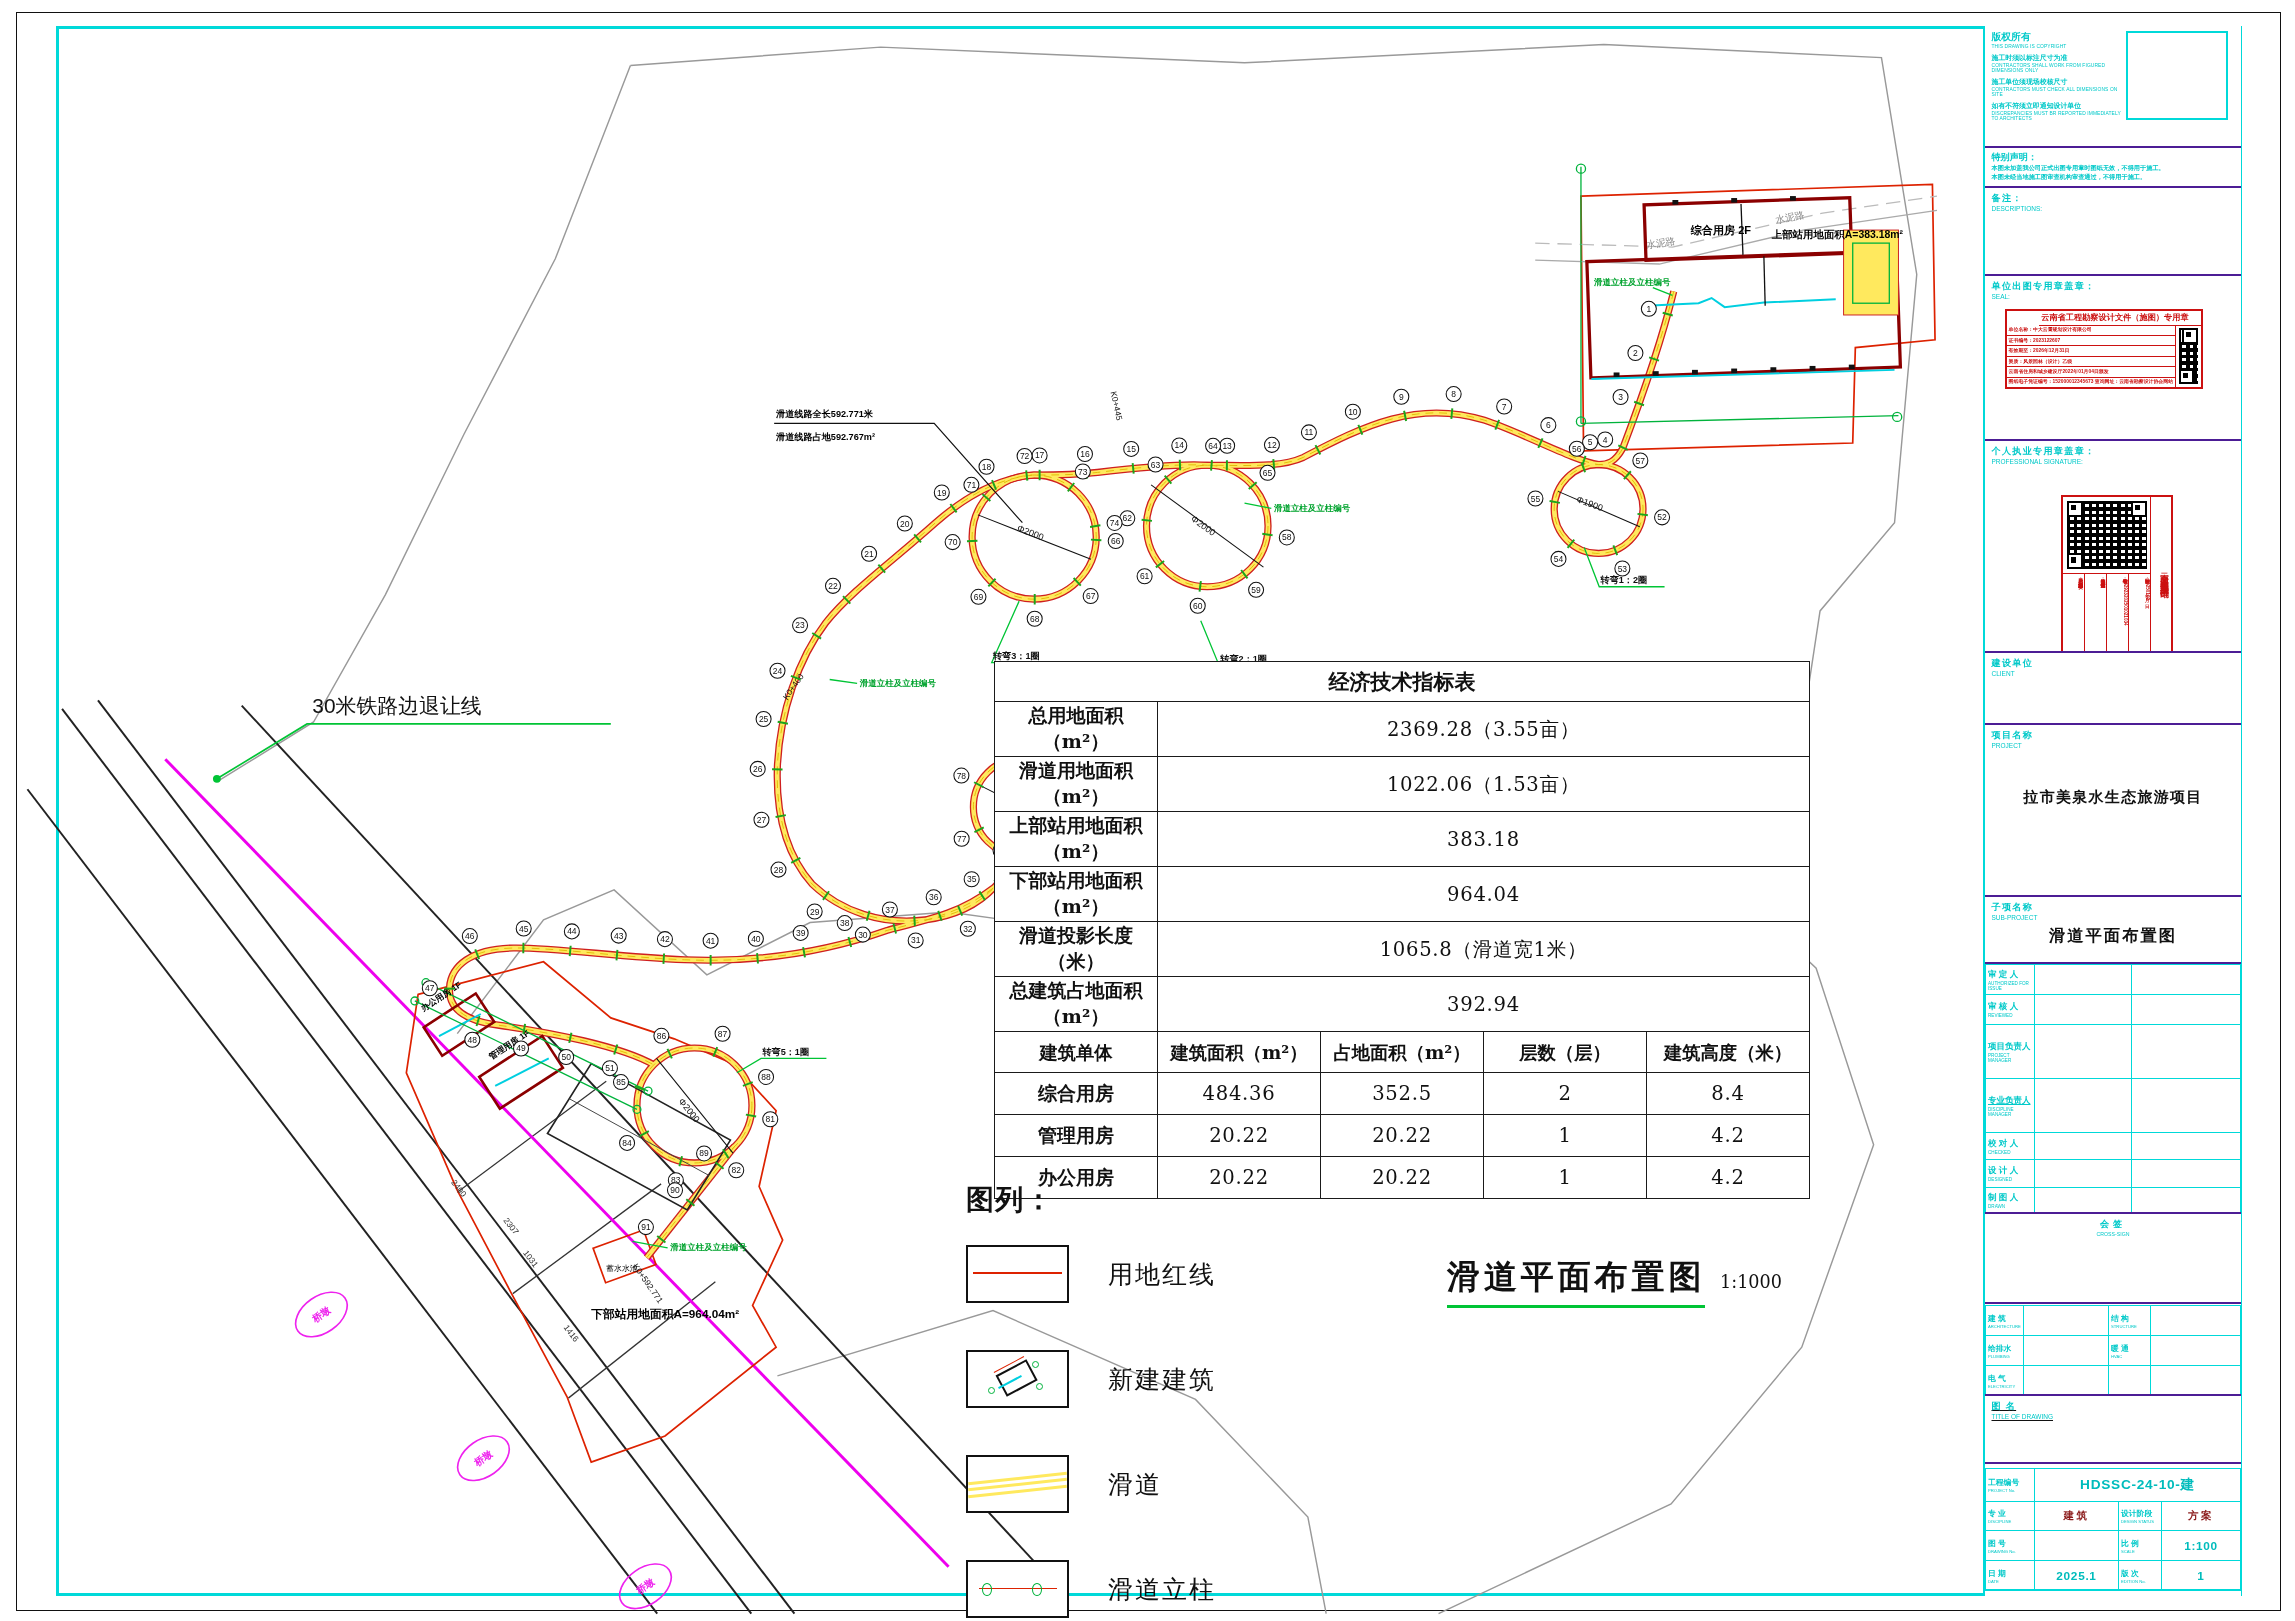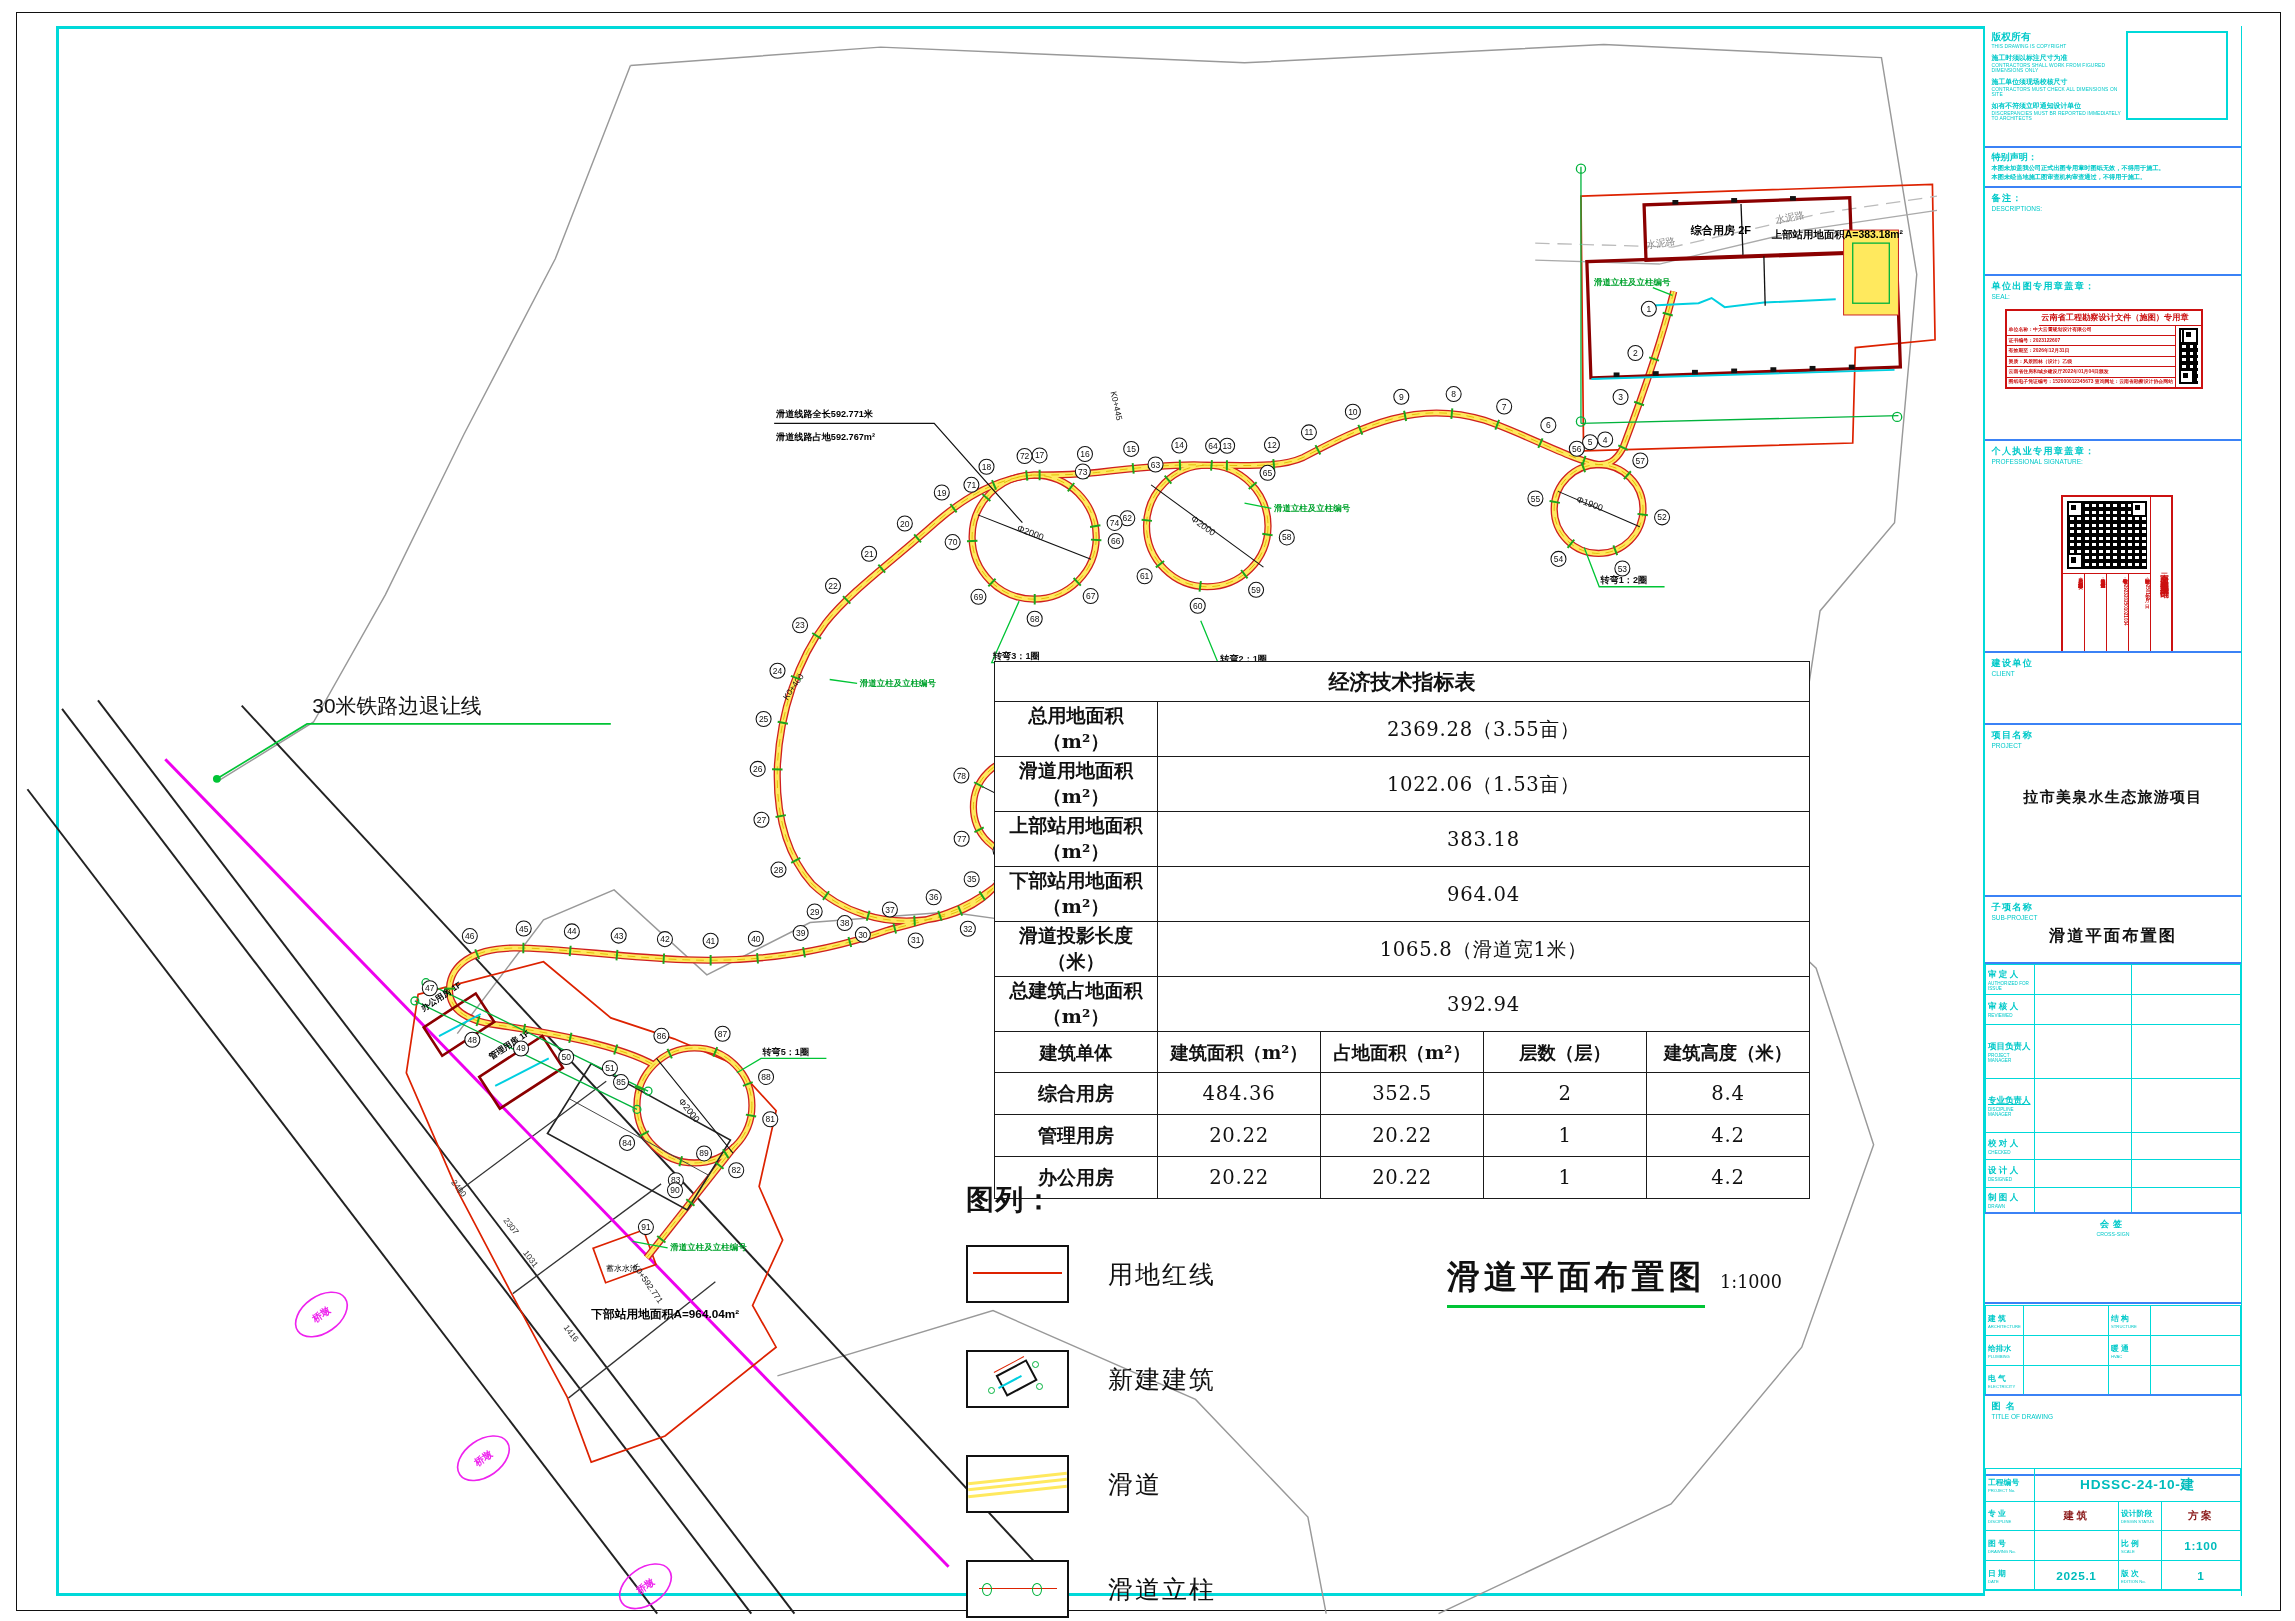--- a/index.html
+++ b/index.html
@@ -5,21 +5,21 @@
   html,body{margin:0;padding:0;background:#fff;}
   .sheet{position:relative;width:2295px;height:1621px;background:#fff;overflow:hidden;
          font-family:"Liberation Sans", sans-serif;color:#111;}
   .abs{position:absolute;}
   
   .outer-border{left:15.7px;top:11.8px;width:2263px;height:1597px;border:1.6px solid #111;}
   .cyan-frame{left:56px;top:26px;width:2186px;height:1570px;border:3.3px solid #00d9d9;box-sizing:border-box;}
   
   .tblock{left:1983px;top:26px;width:258px;height:1570px;box-sizing:border-box;
           border-left:2.6px solid #00d9d9;background:#fff;}
-  .tsec{position:absolute;left:0;width:100%;box-sizing:border-box;border-bottom:2px solid #3b82f6;overflow:hidden;}
+  .tsec{position:absolute;left:0;width:100%;box-sizing:border-box;border-bottom:2px solid #4c1d95;overflow:hidden;}
   .cy{color:#00c9c9;}
   .c14b{font-size:9.8px;font-weight:bold;}
   .c10{font-size:6.9px;font-weight:bold;margin-top:3.9px;}
   .c8{font-size:4.9px;letter-spacing:0.1px;}
   .lbl-zh{font-size:9.1px;font-weight:bold;letter-spacing:1.3px;}
   .note-box{position:absolute;right:13px;top:5.2px;width:98px;height:85px;border:2px solid #00d9d9;}
   .seal-box{position:absolute;left:19.6px;top:33px;width:194px;height:76px;border:2px solid #cc1111;display:flex;flex-direction:column;}
   .seal-title{font-size:8.2px;font-weight:bold;color:#cc1111;text-align:left;padding:1.3px 2.6px;border-bottom:1.3px solid #cc1111;white-space:nowrap;margin-left:32px;}
   .seal-body{flex:1;display:flex;}
   .seal-rows{flex:1;display:flex;flex-direction:column;}
@@ -888,21 +888,21 @@
                 <div style="font-size:4.2px;">ELECTRICITY</div>
               </td>
               <td></td>
           <td></td>
               <td></td>
         </tr>
       </tbody>
         </table>
     </div>
 
-    <div class="tsec" style="top:1370px;height:80px;padding:3.9px 6.5px;">
+    <div class="tsec" style="top:1370px;height:68px;padding:3.9px 6.5px;text-decoration:underline;">
       <div class="cy lbl-zh">图  名</div>
       <div class="cy" style="font-size:6.5px;">TITLE OF DRAWING</div>
     </div>
 
     <div class="tsec" style="top:1442px;height:123px;border-bottom:2.6px solid #00d9d9;">
       <table class="ptable">
         <colgroup>
             <col style="width:49px">
             <col style="width:84px">
             <col style="width:43px">

